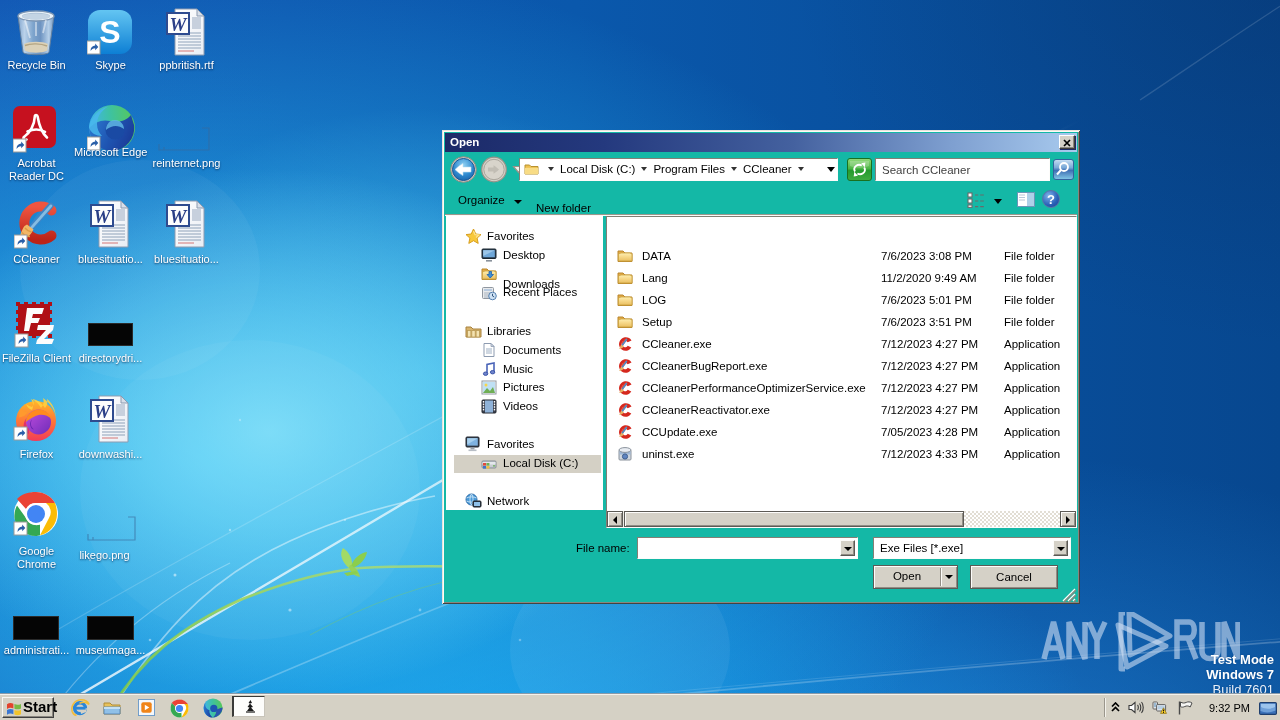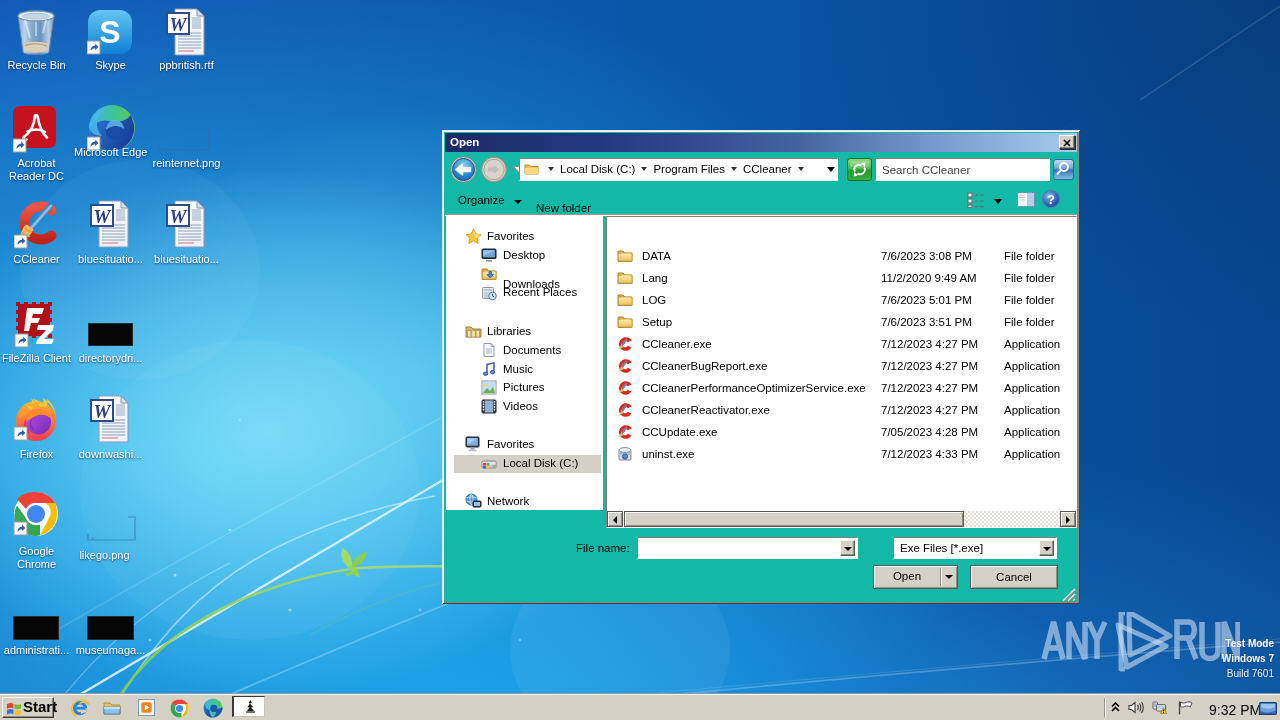--- a/index.html
+++ b/index.html
@@ -550,21 +550,21 @@
         </svg></div>
   <div class="raisedbtn" style="position:absolute;right:0;top:0;width:16px;height:16px"><svg width="8" height="8" viewBox="0 0 8 8" style="margin-top:4px">
           <path d="M2,0 L6,4 L2,8 Z" fill="#000"></path>
         </svg></div>
   <div class="raisedbtn" style="position:absolute;left:17px;top:0;width:340px;height:16px"></div>
  </div>
  <div class="abs" style="left:134px;top:412px;font-size:11.5px">File name:</div>
  <div class="abs sunk" style="left:195px;top:407px;width:221px;height:22px">
       <div class="ddbtn"></div>
     </div>
- <div class="abs sunk" style="left:451px;top:407px;width:164px;height:22px">
+ <div class="abs sunk" style="left:431px;top:407px;width:198px;height:22px">
       <div style="position:absolute;left:6px;top:4px;font-size:11.5px">Exe Files [*.exe]</div>
       <div class="ddbtn"></div>
     </div>
  <div class="abs raisedbtn" style="left:431px;top:435px;width:85px;height:24px;font-size:11.5px">
   <div style="position:absolute;left:0;top:4px;width:66px;text-align:center">Open</div>
   <div style="position:absolute;right:16px;top:2px;bottom:2px;width:1px;background:#918d85"></div>
   <div style="position:absolute;right:15px;top:2px;bottom:2px;width:1px;background:#fdfcfa"></div>
   <div style="position:absolute;right:4px;top:9px;width:0;height:0;border-left:4px solid transparent;border-right:4px solid transparent;border-top:4.5px solid #000"></div>
  </div>
  <div class="abs raisedbtn" style="left:528px;top:435px;width:88px;height:24px;font-size:11.5px;line-height:22px">Cancel</div>
@@ -590,21 +590,21 @@
   <path d="M85,1 L81,1 L81,57 L85,57"></path>
   <path d="M89,0 L130,24 L90,43 Z"></path>
   <path d="M78,13 L126,34 L87,55 Z"></path>
  </g>
  <g fill="none" stroke="#d4e2f4" stroke-opacity=".58" stroke-width="5.5">
   <path d="M137,47 L137,10 L149,10 C156,10 156,26 149,26 L137,26 M148,26 L156,47"></path>
   <path d="M162,10 L162,39 C162,49 178,49 178,39 L178,10"></path>
   <path d="M184,47 L184,10 L198,47 L198,10"></path>
  </g>
 </svg>
-<div style="position:absolute;right:6px;top:636px;text-align:right;color:#fff;font-size:10px;line-height:15px;text-shadow:0 0 2px rgba(0,40,90,.4)"><b>Test Mode<br>Windows 7</b><br><span style="color:#e8f0fa">Build 7601</span></div>
+<div style="position:absolute;right:6px;top:652px;text-align:right;color:#fff;font-size:13px;line-height:15px;text-shadow:0 0 2px rgba(0,40,90,.4)"><b>Test Mode<br>Windows 7</b><br><span style="color:#e8f0fa">Build 7601</span></div>
 <div id="tbar" style="position:absolute;left:0;top:693px;width:1280px;height:27px;background:#d5d1c5;border-top:1px solid #8a9aa8;box-shadow:inset 0 1px 0 #f4f2ec">
  <div style="position:absolute;left:2px;top:3px;width:52px;height:21px;background:#d5d1c5;border:1px solid;border-color:#f8f6f2 #404040 #404040 #f8f6f2;box-shadow:inset -1px -1px 0 #8a867e">
   <svg style="position:absolute;left:3px;top:3px" width="16" height="15" viewBox="0 0 16 15">
    <path d="M1,3.2 C3,1.8 5.2,1.7 7.4,2.7 L7.4,7.4 C5.2,6.5 3,6.6 1,7.9 Z" fill="#e3432d"></path>
    <path d="M8.4,3.1 C10.6,4 12.9,4 15,2.9 L15,7.5 C12.9,8.6 10.6,8.6 8.4,7.8 Z" fill="#7ab944"></path>
    <path d="M1,9 C3,7.7 5.2,7.6 7.4,8.5 L7.4,13.2 C5.2,12.3 3,12.4 1,13.7 Z" fill="#3b77d2"></path>
    <path d="M8.4,8.9 C10.6,9.8 12.9,9.8 15,8.7 L15,13.3 C12.9,14.4 10.6,14.4 8.4,13.6 Z" fill="#f2c42c"></path>
   </svg>
   <span style="position:absolute;left:20px;top:0;font-weight:bold;font-size:15px">Start</span>
  </div>
@@ -657,19 +657,19 @@
       <rect x="2" y="2" width="2.5" height="4.2" fill="#9ab8d0"></rect>
       <rect x="4.6" y="3.6" width="9" height="6.4" rx=".8" fill="#e4e9ee" stroke="#555" stroke-width=".9"></rect>
       <rect x="5.6" y="4.6" width="7" height="3.6" fill="#b8d0e4"></rect>
       <path d="M8.5,12.4 L11.5,6.8 L14.5,12.4 Z" fill="#f8ce2a" stroke="#8a6a10" stroke-width=".7"></path>
       <path d="M11.5,8.6 L11.5,10.4 M11.5,11 L11.5,11.9" stroke="#000" stroke-width=".9"></path>
     </svg>
  <svg style="position:absolute;left:1177px;top:6px" width="17" height="15" viewBox="0 0 17 15">
       <path d="M2.5,1.5 L2.5,14.5" stroke="#4a4a4a" stroke-width="1.4"></path>
       <path d="M3.5,2 C5.5,3.3 7.5,3.3 9.3,2.4 C11,1.6 13,1.6 15,3 L13.2,7 C11.4,5.7 9.6,5.7 7.8,6.5 C6,7.3 5,7.3 3.5,6.7 Z" fill="#f6f6f4" stroke="#4a4a4a" stroke-width="1"></path>
     </svg>
- <div style="position:absolute;left:1209px;top:8px;font-size:14px;color:#000">9:32 PM</div>
+ <div style="position:absolute;left:1209px;top:8px;font-size:11px;color:#000">9:32 PM</div>
  <svg style="position:absolute;left:1259px;top:8px" width="18" height="13" viewBox="0 0 18 13">
       <rect x=".6" y=".6" width="16.8" height="11.8" rx="1.2" fill="#3a70b8" stroke="#1e3f6e" stroke-width="1.2"></rect>
       <path d="M1.5,1.5 L16.5,1.5 L16.5,8.5 C11,11 6,11 1.5,9 Z" fill="#6fa0d8"></path>
       <path d="M2,2 L16,2 L16,5 C11,7.5 6,7 2,5 Z" fill="#9cc4ec"></path>
     </svg>
 </div>
 
 </body></html>

